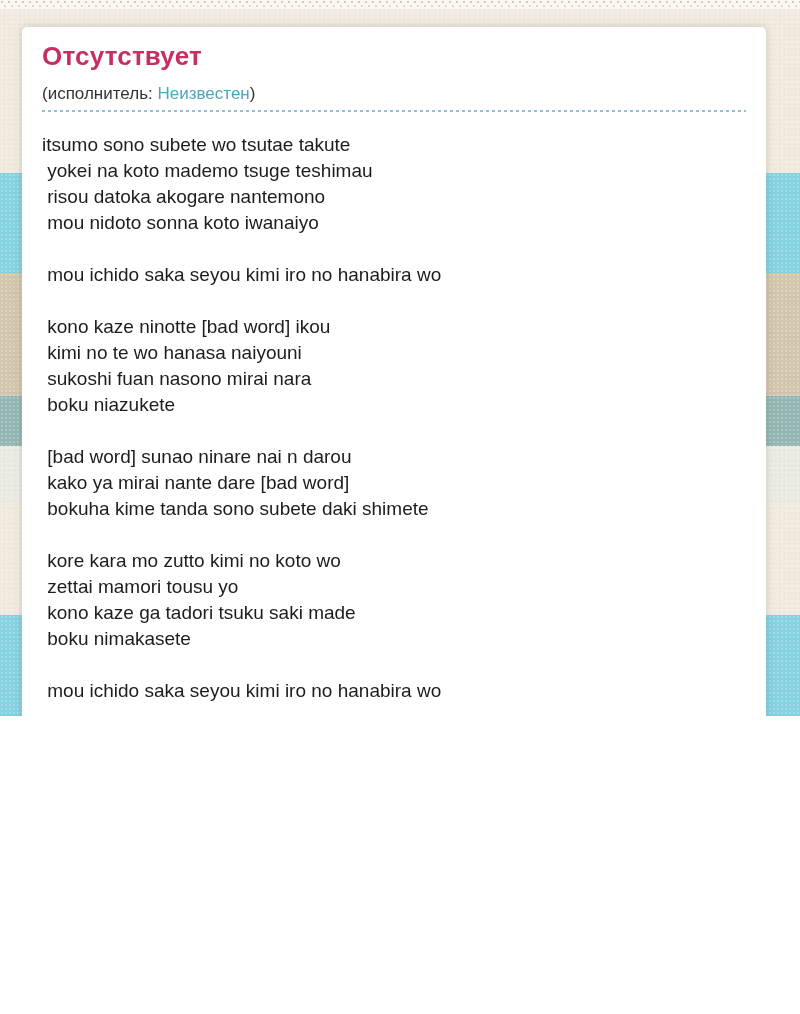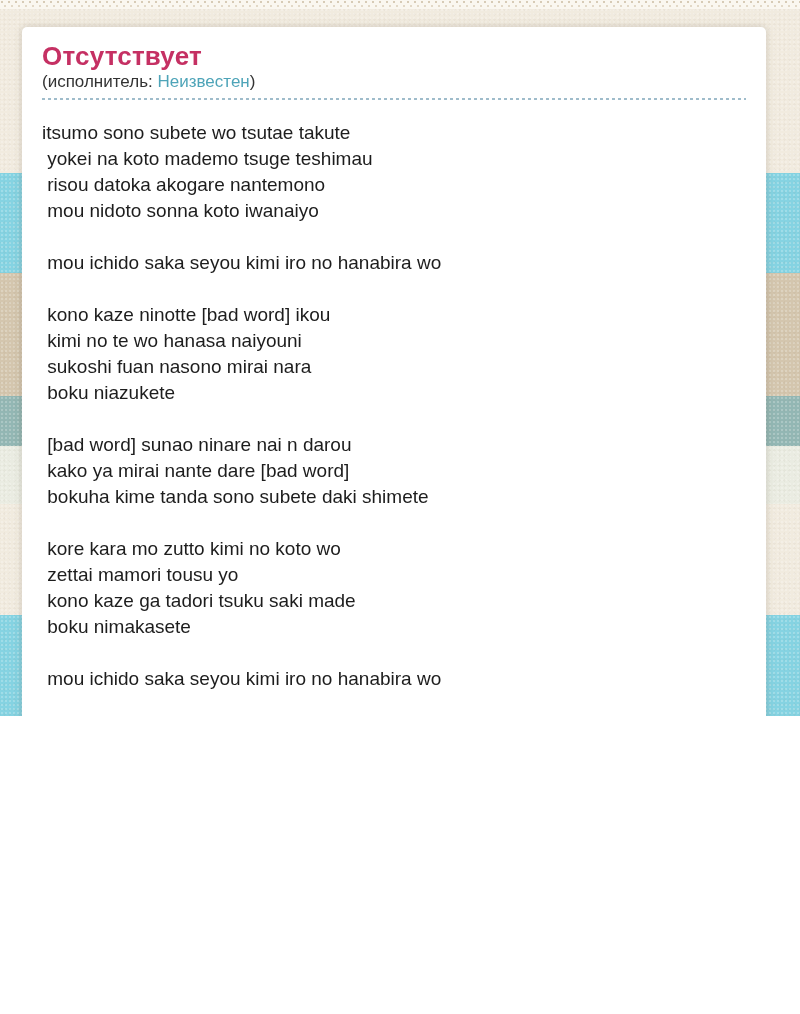--- a/index.html
+++ b/index.html
@@ -53,21 +53,21 @@
 
   .song-title {
     font-size: 26px;
     line-height: 30px;
     font-weight: bold;
     color: #c53063;
     letter-spacing: 0.2px;
   }
 
   .artist-line {
-    margin-top: 0;
+    margin-top: 12px;
     font-size: 17px;
     line-height: 22px;
     color: #333333;
     white-space: pre-wrap;
   }
   .artist-link {
     color: #4ea4b8;
     text-decoration: none;
     cursor: pointer;
   }

